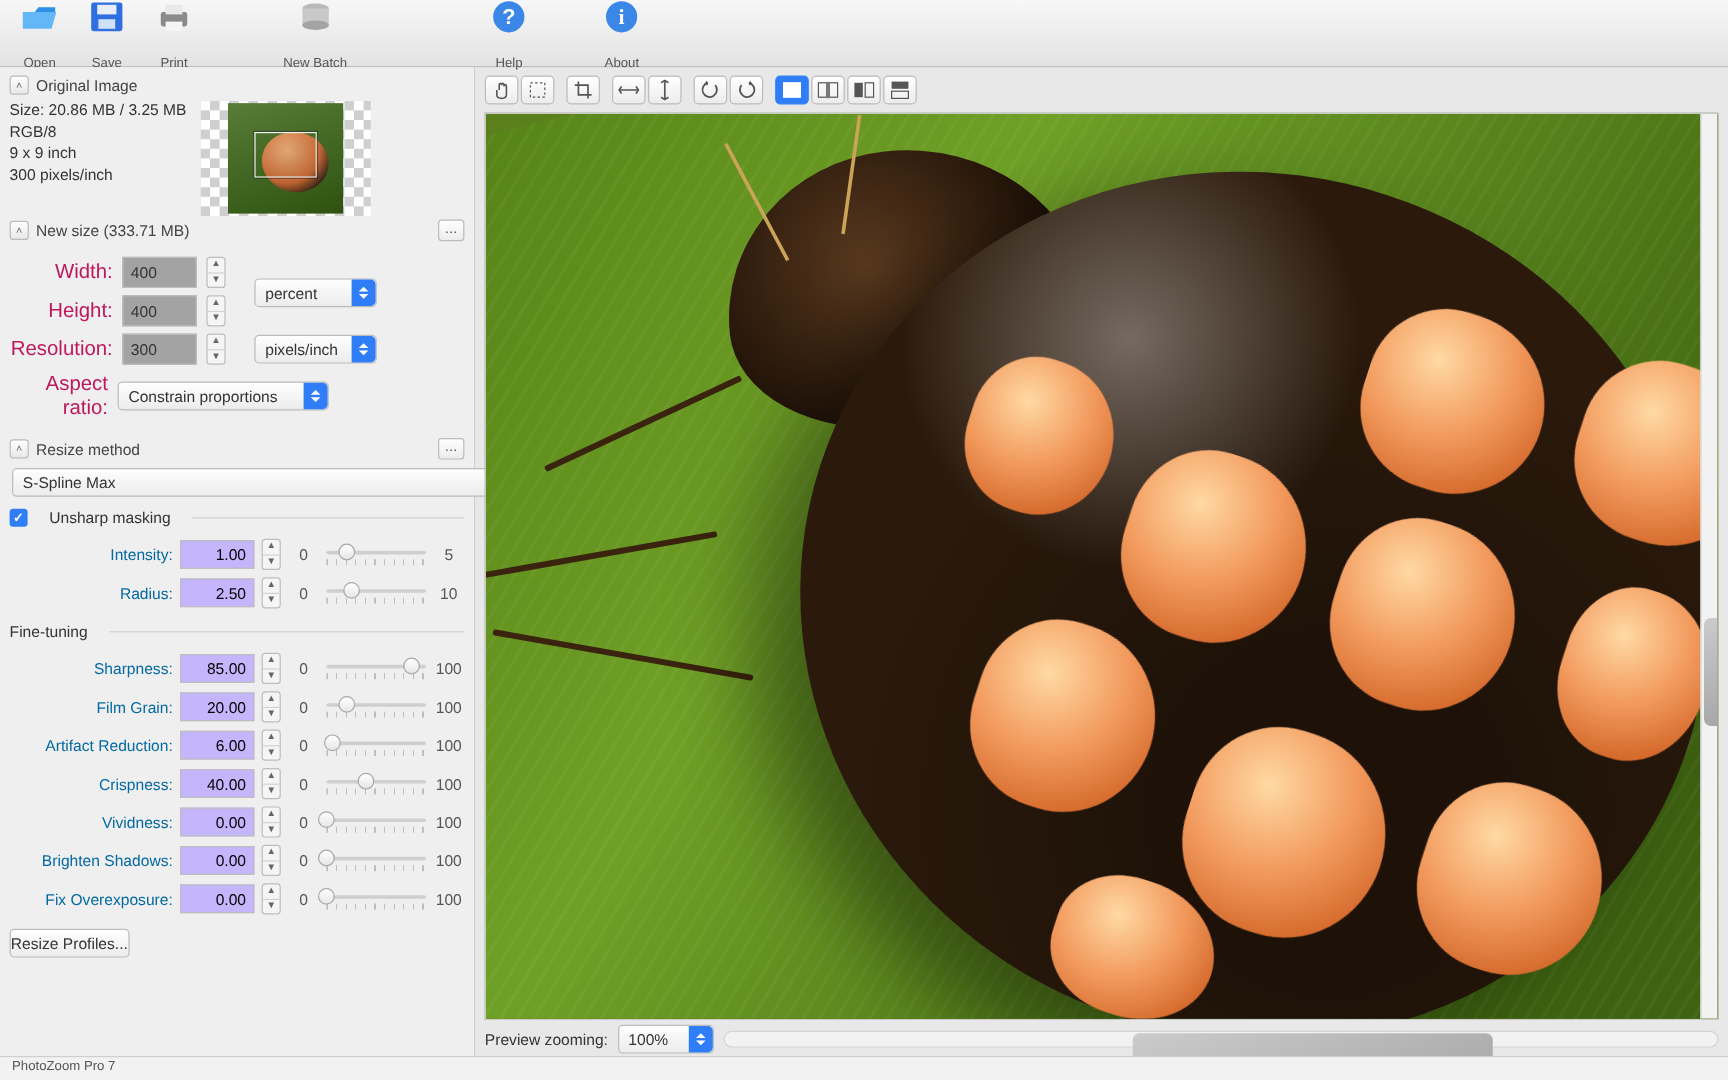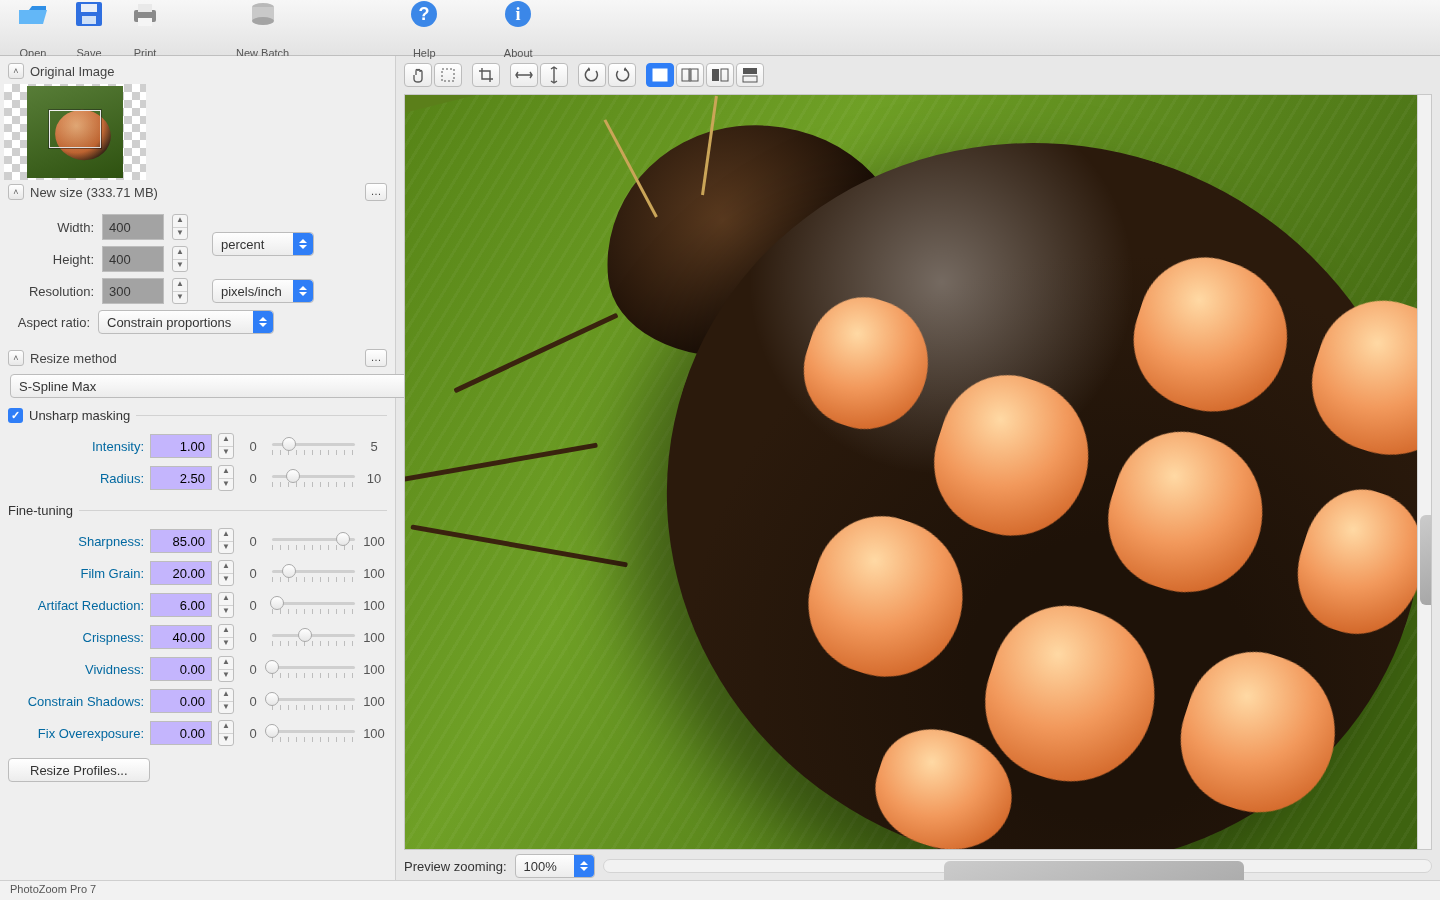--- a/index.html
+++ b/index.html
@@ -92,21 +92,21 @@
   transform: rotate(12deg);
 }
 .thumb .sel {
   position: absolute; left: 22px; top: 24px; width: 52px; height: 38px;
   border: 1px solid #fff; box-shadow: 0 0 0 1px rgba(0,0,0,.45);
 }
 
 
 .form-grid { padding: 4px 8px 6px 4px; }
 .frow { display: flex; align-items: center; gap: 8px; margin: 6px 0; }
-.frow label { width: 86px; text-align: right; font-size: 13px; color: #404040; }
+.frow label { width: 86px; text-align: right; font-size: 17px; color: #be185d; }
 .frow label.wide { width: 82px; }
 .num-input {
   width: 62px; height: 26px; border: 1px solid #bdbdbd; background: #a3a3a3;
   padding: 2px 6px; font-size: 13px; color: #333;
 }
 .stepper {
   width: 16px; height: 26px; display: flex; flex-direction: column;
   border: 1px solid #bdbdbd; border-radius: 3px; overflow: hidden; background: #f5f5f5;
 }
 .stepper div { flex:1; font-size:8px; text-align:center; color:#666; }
@@ -126,21 +126,21 @@
   content: ""; width: 0; height: 0; border-left: 4px solid transparent; border-right: 4px solid transparent;
 }
 .select .cap::before { border-bottom: 4px solid #fff; margin-bottom: 2px; }
 .select .cap::after { border-top: 4px solid #fff; }
 .select.full { width: 444px; }
 .select.med { width: 102px; }
 .select.lg { width: 176px; }
 .select.wide2 { width: 326px; }
 
 
-.group-label { display: flex; align-items: center; gap: 6px; margin: 6px 4px 4px 4px; font-size: 13px; color: #333; }
+.group-label { display: flex; align-items: center; gap: 18px; margin: 6px 4px 4px 4px; font-size: 13px; color: #333; }
 .group-label .line { flex:1; height:1px; background:#d2d2d2; }
 .macchk {
   width: 15px; height: 15px; border-radius: 3px; background: #2f7ef7; display: inline-flex; align-items:center; justify-content:center;
 }
 .macchk::after { content:"✓"; color:#fff; font-size:11px; font-weight:600; }
 
 
 .tuning { padding: 0 4px; }
 .trow { display: flex; align-items: center; gap: 6px; margin: 6px 0; }
 .trow label { width: 136px; text-align: right; font-size: 13px; color: #0369a1; }
@@ -156,21 +156,21 @@
 .slider .ticks {
   position: absolute; left:0; right:0; bottom:0; height:5px;
   background: repeating-linear-gradient(to right,#bdbdbd 0 1px, transparent 1px 8px);
 }
 .slider .knob {
   position: absolute; top: 0; width: 14px; height: 14px; border-radius: 50%;
   background: linear-gradient(#ffffff,#e6e6e6); border:1px solid #a9a9a9;
   transform: translateX(-50%);
 }
 .btn {
-  height: 24px; padding: 2px 21px; border:1px solid #bcbcbc; border-radius: 4px;
+  height: 24px; padding: 2px 0; border:1px solid #bcbcbc; border-radius: 4px;
   background: linear-gradient(#fff,#ececec); font-size: 13px; color:#333;
   display:inline-flex; align-items:center;
 }
 
 
 .viewer-toolbar {
   height: 30px; margin: 4px 8px 2px 8px; display: flex; align-items: center; gap: 10px;
 }
 .btngrp { display: flex; gap: 2px; }
 .smbtn {
@@ -325,20 +325,26 @@
 
 <div class="main">
 
   <div class="sidebar">
 
     <div class="section-header">
       <span class="disclose">˄</span>
       <span>Original Image</span>
     </div>
     <div class="orig-row">
+      <div class="orig-info">
+        <span>Size: 20.86 MB / 3.25 MB</span>
+        <span>RGB/8</span>
+        <span>9 x 9 inch</span>
+        <span>300 pixels/inch</span>
+      </div>
       <div class="thumb-wrap">
         <div class="thumb">
             <div class="beetle"></div>
             <div class="sel"></div>
           </div>
       </div>
     </div>
 
     <div class="section-header with-action">
       <span style="display:flex;align-items:center;gap:6px">
@@ -517,21 +523,21 @@
           </div>
         <span class="minlbl">0</span>
         <div class="slider">
             <div class="track"></div>
             <div class="ticks"></div>
             <div class="knob" style="left:0%"></div>
           </div>
         <span class="maxlbl">100</span>
       </div>
       <div class="trow">
-        <label>Constrain Shadows:</label>
+        <label>Brighten Shadows:</label>
         <input class="tinp" value="0.00" style="">
         <div class="stepper">
             <div>▲</div>
             <div>▼</div>
           </div>
         <span class="minlbl">0</span>
         <div class="slider">
             <div class="track"></div>
             <div class="ticks"></div>
             <div class="knob" style="left:0%"></div>

